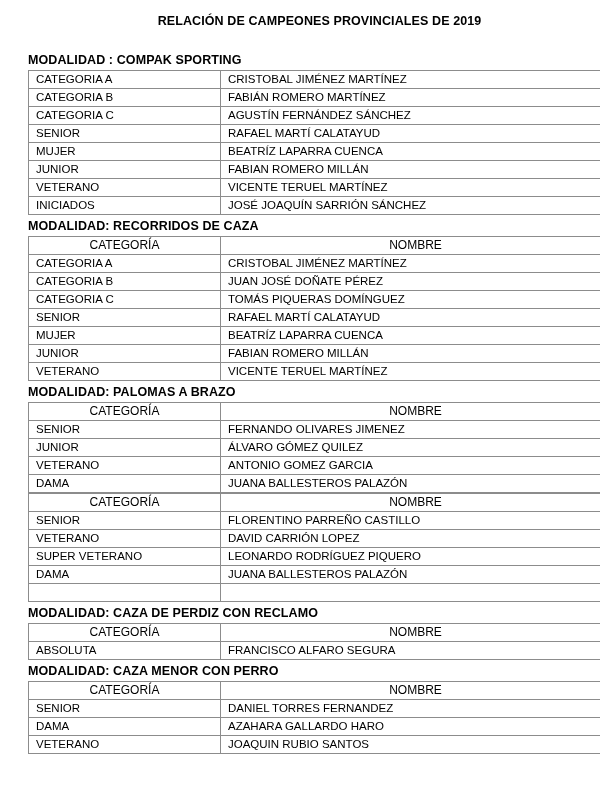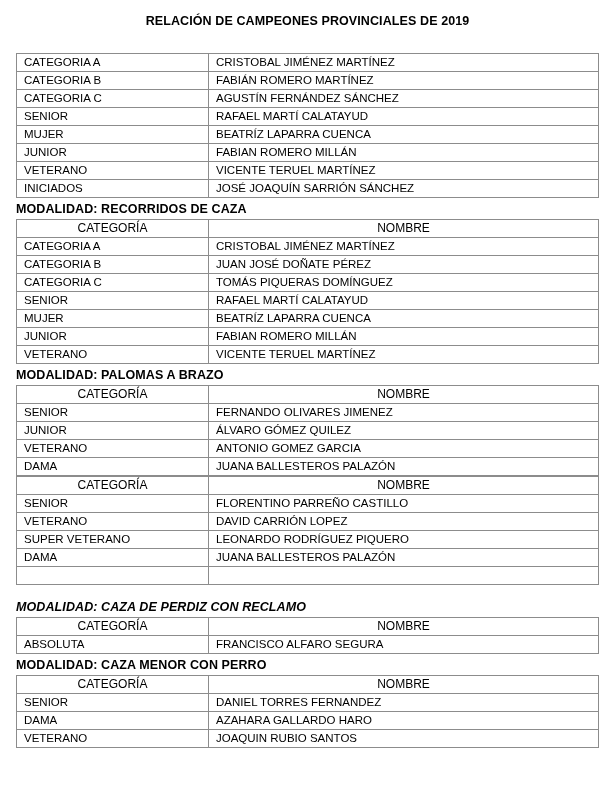--- a/index.html
+++ b/index.html
@@ -8,43 +8,42 @@
     background: #ffffff;
   }
   body {
     width: 600px;
     height: 800px;
     font-family: "Liberation Sans", sans-serif;
     color: #000000;
     overflow: hidden;
   }
   .page {
-    padding: 14px 3px 0 16px;
+    padding: 14px 3px 0 28px;
     box-sizing: border-box;
     width: 588px;
   }
   .doc-title {
     width: 583px;
     text-align: center;
     font-weight: bold;
     font-size: 12.5px;
     line-height: 14px;
     margin: 0 0 25px 0;
     letter-spacing: 0.1px;
   }
   .sec-title {
     font-weight: bold;
     font-size: 12.5px;
     line-height: 14px;
     margin: 4px 0 3px 0;
     letter-spacing: 0.1px;
   }
   .sec-title.gap-before {
-    margin-top: 15px;
-    font-style: italic;
+    margin-top: 4px;
   }
   table.champ {
     border-collapse: collapse;
     table-layout: fixed;
     width: 583px;
   }
   table.champ td, table.champ th {
     border: 1px solid #8c8c8c;
     height: 17px;
     font-size: 11.5px;
@@ -61,20 +60,21 @@
     padding: 0;
   }
   col.cat-col { width: 192px; }
 </style>
 </head>
 <body>
 
 <div class="page">
   <div class="doc-title">RELACIÓN DE CAMPEONES PROVINCIALES DE 2019</div>
   <div id="sections">
+      <div class="sec-title">MODALIDAD : COMPAK SPORTING</div>
       <table class="champ">
         <colgroup>
           <col class="cat-col">
           <col>
         </colgroup>
         <tbody>
           <tr>
             <td>CATEGORIA A</td>
             <td>CRISTOBAL JIMÉNEZ MARTÍNEZ</td>
           </tr>

